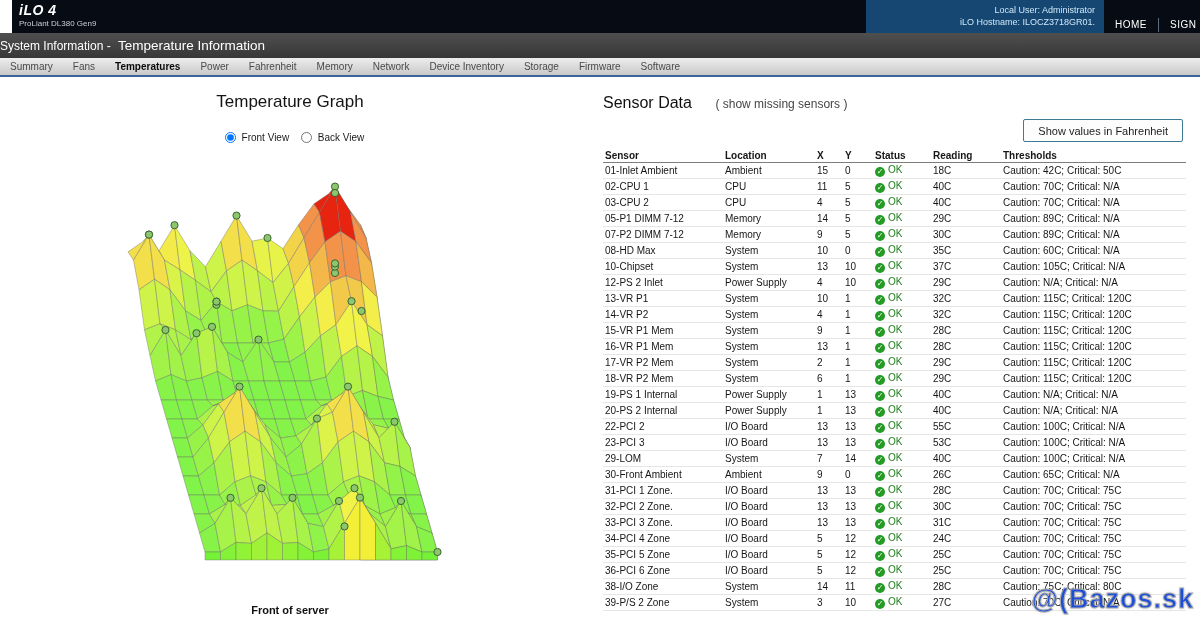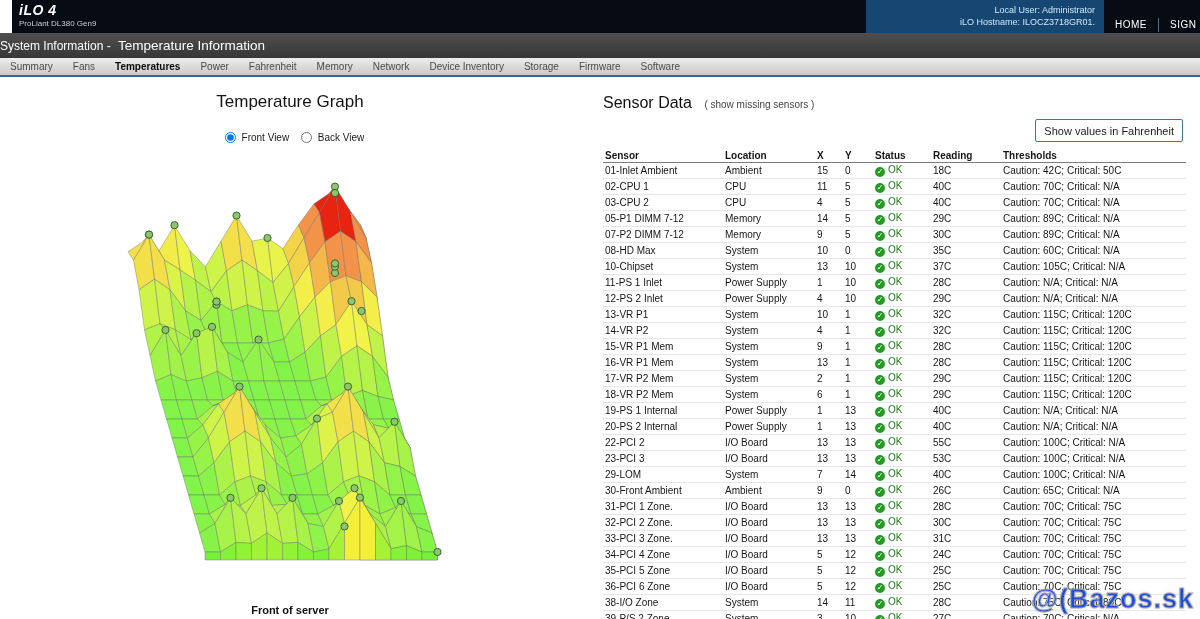--- a/index.html
+++ b/index.html
@@ -28,22 +28,22 @@
   .graph-title{position:absolute;left:130px;top:92px;width:320px;text-align:center;font-size:17px;color:#141414}
   .graph-controls{position:absolute;left:130px;top:130px;width:320px;text-align:center;font-size:10px;color:#1a1a1a}
   .ctl-row{height:15px;line-height:15px}
   .graph-controls input{width:11px;height:11px;vertical-align:-2px;margin:0 3px 0 9px}
   .graph-svg{position:absolute;left:115px;top:168px}
   .graph-caption{position:absolute;left:130px;top:604px;width:320px;text-align:center;font-size:11px;font-weight:bold;color:#111}
 
   
   .sensor-header{position:absolute;left:603px;top:94px;white-space:nowrap}
   .sensor-title{font-size:16px;color:#111}
-  .sensor-sub{font-size:10px;color:#454545;margin-left:8px;cursor:pointer}
-  .f-btn{position:absolute;right:17px;top:119px;height:23px;padding:0 8px;background:#fdfdfd;border:1px solid #3d7a96;border-radius:2px;font-size:11px;color:#1d1d1d;font-family:"Liberation Sans",sans-serif;cursor:pointer}
+  .sensor-sub{font-size:12px;color:#454545;margin-left:19px;cursor:pointer}
+  .f-btn{position:absolute;right:17px;top:119px;height:23px;padding:0 14px;background:#fdfdfd;border:1px solid #3d7a96;border-radius:2px;font-size:11px;color:#1d1d1d;font-family:"Liberation Sans",sans-serif;cursor:pointer}
   .table-wrap{position:absolute;left:603px;top:149px;width:583px}
   table{width:100%;border-collapse:collapse;font-size:10px;color:#161616;table-layout:fixed}
   th{font-weight:bold;text-align:left;border-bottom:1px solid #7d7d7d;padding:1px 2px;white-space:nowrap}
   td{padding:1px 2px;border-bottom:1px solid #e6e6e6;white-space:nowrap;overflow:hidden}
   .okicon{display:inline-block;width:10px;height:10px;border-radius:50%;background:#249b23;color:#fff;font-size:8px;line-height:10px;text-align:center;margin-right:3px;vertical-align:-1px}
   .oktext{color:#1d7d1d}
 
   
   .watermark{position:absolute;right:6px;bottom:4px;font-size:27px;font-weight:bold;letter-spacing:1px;color:#1d4ed8;-webkit-text-stroke:1px #a9a9a9;text-shadow:0 0 3px rgba(130,130,130,.45)}
 </style>
@@ -457,29 +457,20 @@
         <tr>
           <td>10-Chipset</td>
           <td>System</td>
           <td>13</td>
           <td>10</td>
           <td><span class="okicon">✓</span><span class="oktext">OK</span></td>
           <td>37C</td>
           <td>Caution: 105C; Critical: N/A</td>
         </tr>
         <tr>
-          <td>11-PS 1 Inlet</td>
-          <td>Power Supply</td>
-          <td>1</td>
-          <td>10</td>
-          <td><span class="okicon">✓</span><span class="oktext">OK</span></td>
-          <td>28C</td>
-          <td>Caution: N/A; Critical: N/A</td>
-        </tr>
-        <tr>
           <td>12-PS 2 Inlet</td>
           <td>Power Supply</td>
           <td>4</td>
           <td>10</td>
           <td><span class="okicon">✓</span><span class="oktext">OK</span></td>
           <td>29C</td>
           <td>Caution: N/A; Critical: N/A</td>
         </tr>
         <tr>
           <td>13-VR P1</td>

